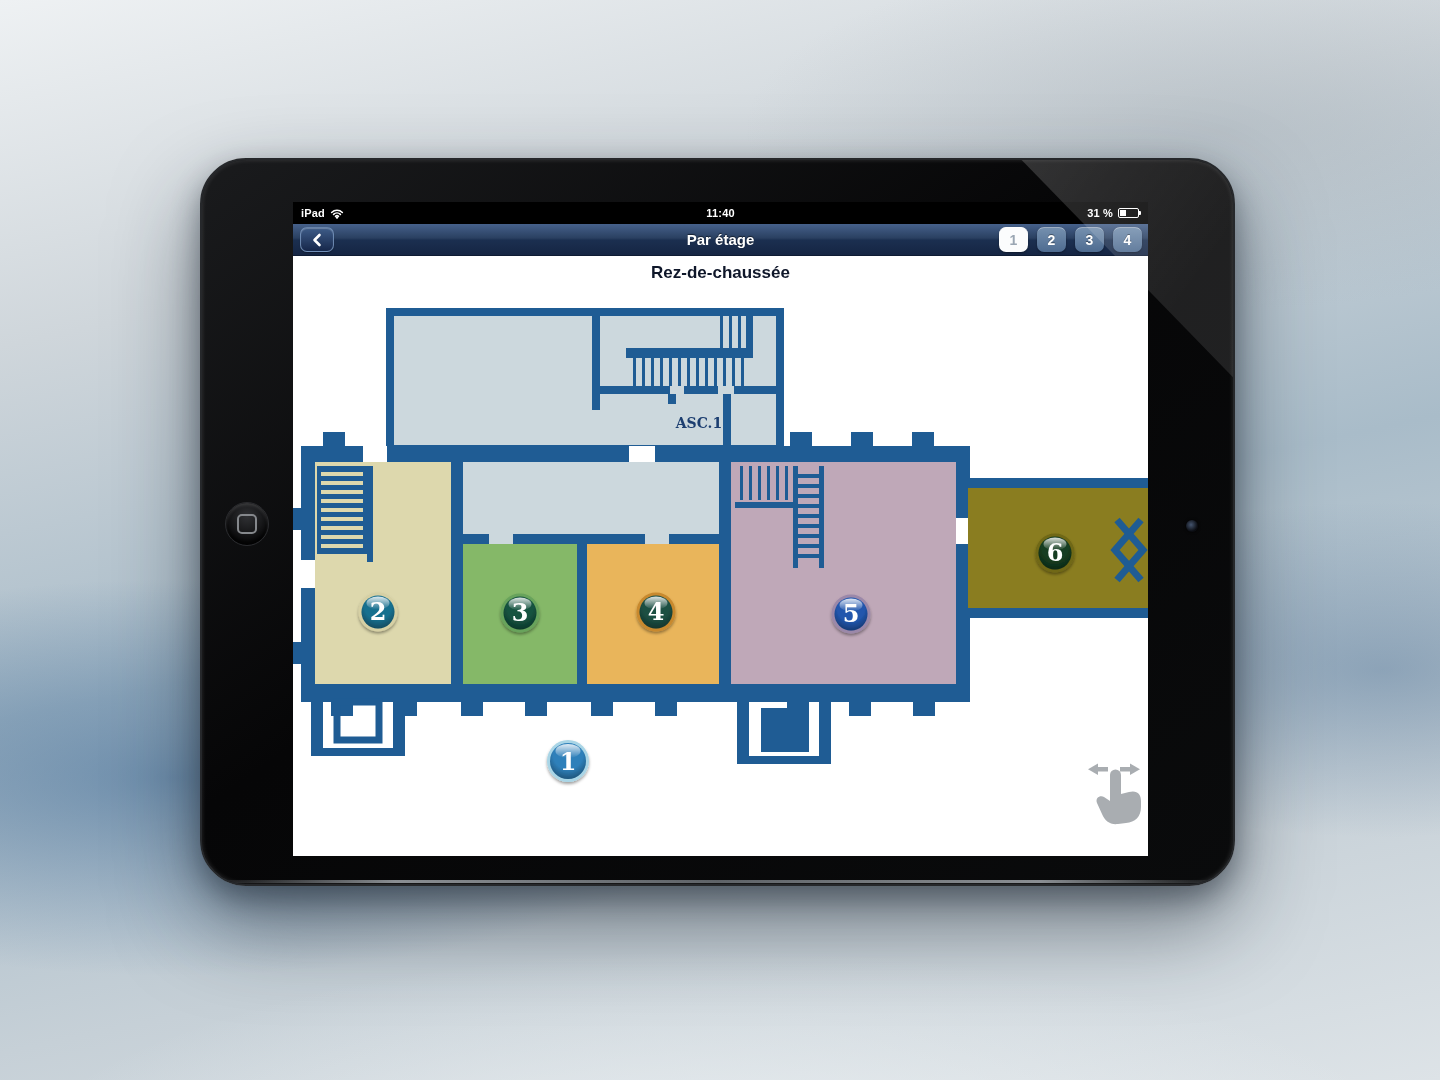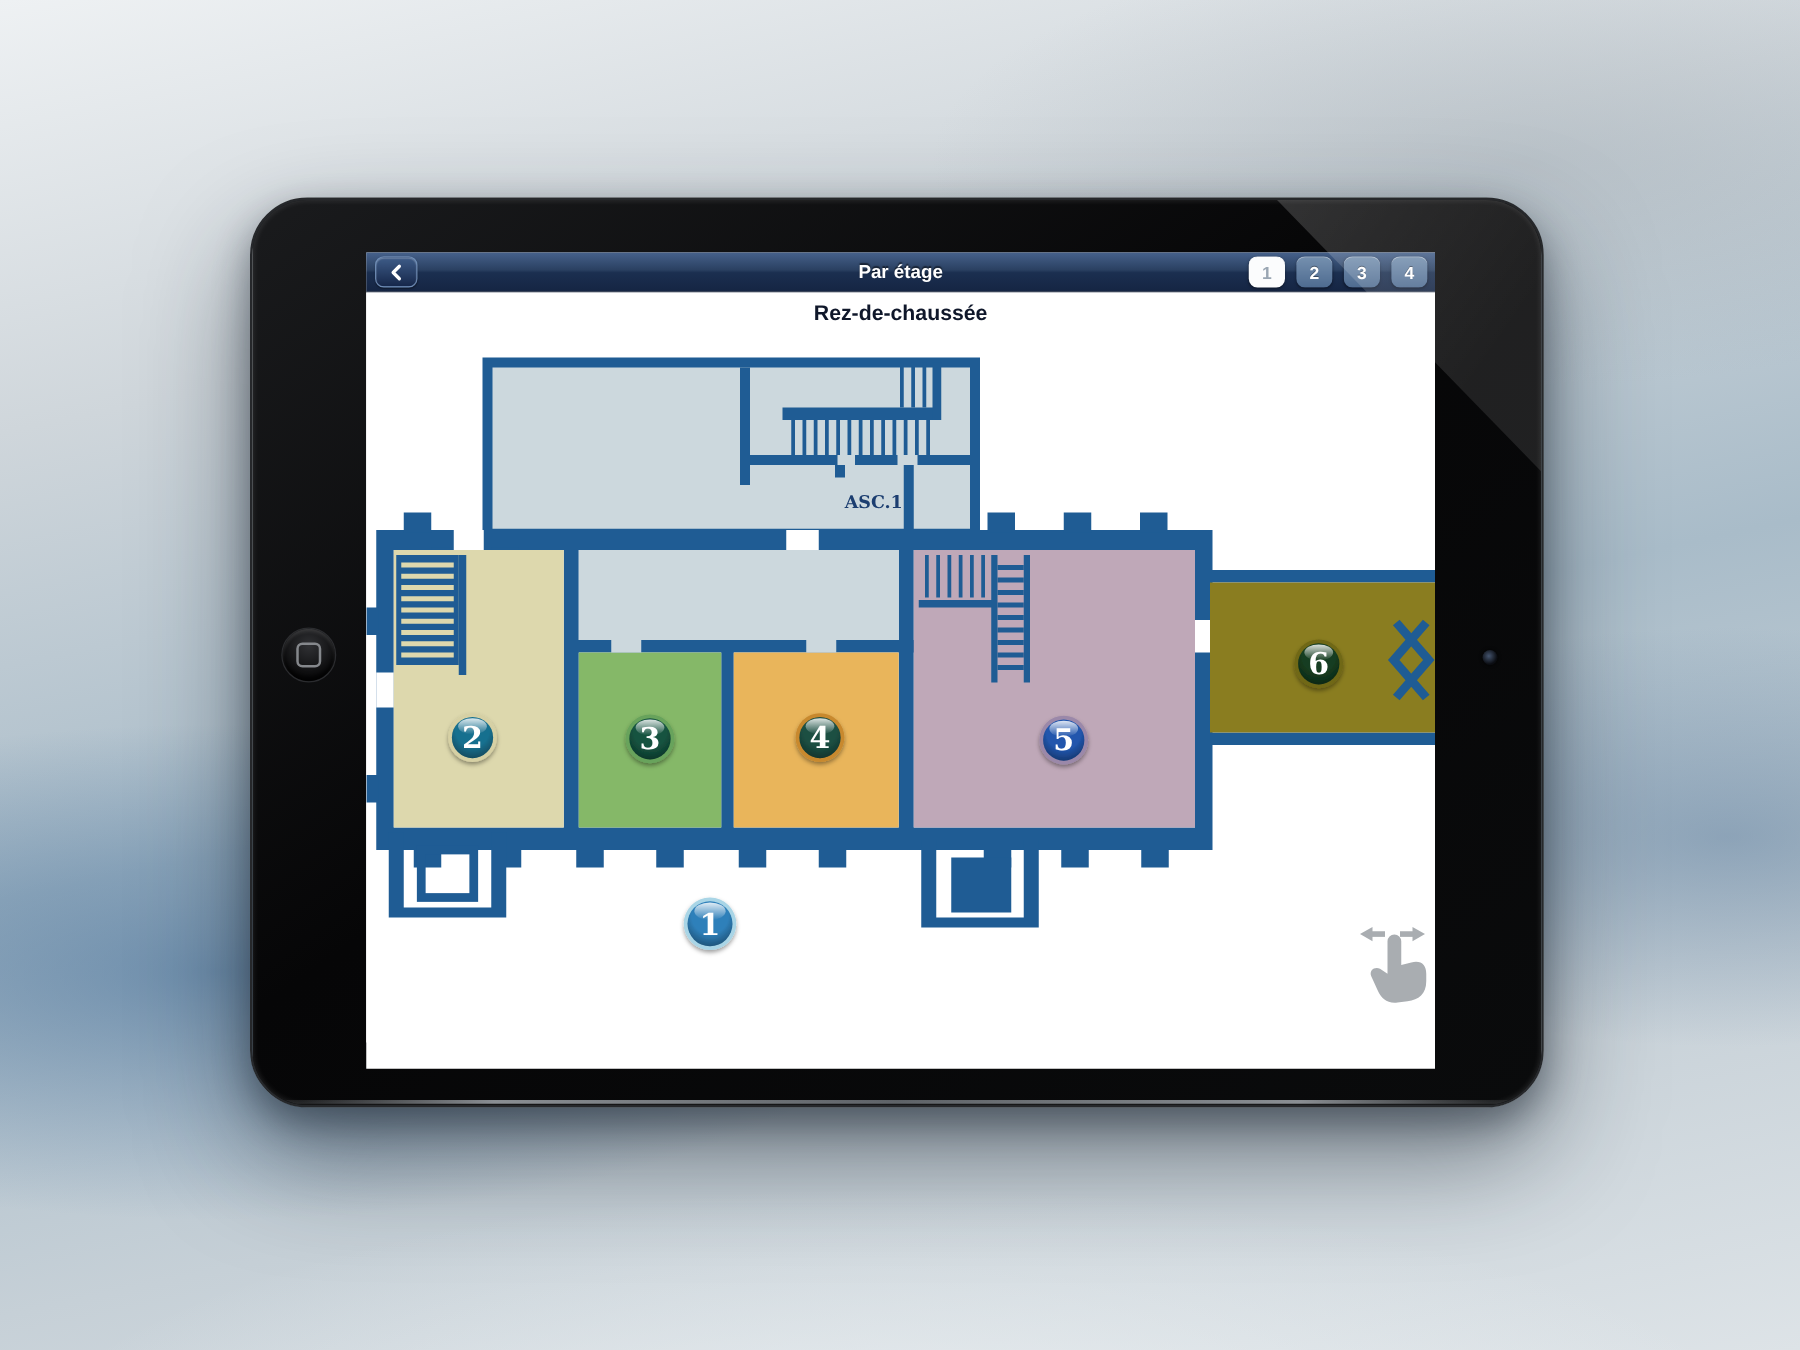--- a/index.html
+++ b/index.html
@@ -91,20 +91,40 @@
 <body>
 
 <div class="stage">
   <div class="ipad">
 
     <div class="home-btn"></div>
     <div class="camera"></div>
 
     <div class="screen">
 
+      <div class="statusbar">
+        <div class="sb-left">
+          <span>iPad</span>
+          <svg width="14" height="11" viewBox="0 0 13 10">
+            <g stroke="#fff" stroke-width="1.5" fill="none" stroke-linecap="round">
+              <path d="M1.55,4.05 A7,7 0 0 1 11.45,4.05"></path>
+              <path d="M3.32,5.82 A4.5,4.5 0 0 1 9.68,5.82"></path>
+              <path d="M5.1,7.6 A2,2 0 0 1 7.9,7.6"></path>
+            </g>
+            <circle cx="6.5" cy="8.8" r="1.1" fill="#fff"></circle>
+          </svg>
+        </div>
+        <div class="sb-center">11:40</div>
+        <div class="sb-right">
+          <span>31 %</span>
+          <span class="batt">
+              <span class="batt-fill"></span>
+            </span>
+        </div>
+      </div>
 
       <div class="navbar">
         <div class="back-btn">
           <svg width="12" height="14" viewBox="0 0 12 14">
             <path d="M8.5,2 L3.5,7 L8.5,12" stroke="#fff" stroke-width="2.6" fill="none" stroke-linecap="round" stroke-linejoin="round"></path>
           </svg>
         </div>
         <div class="nav-title">Par étage</div>
         <div class="pager">
           <div class="page-btn active">1</div>

